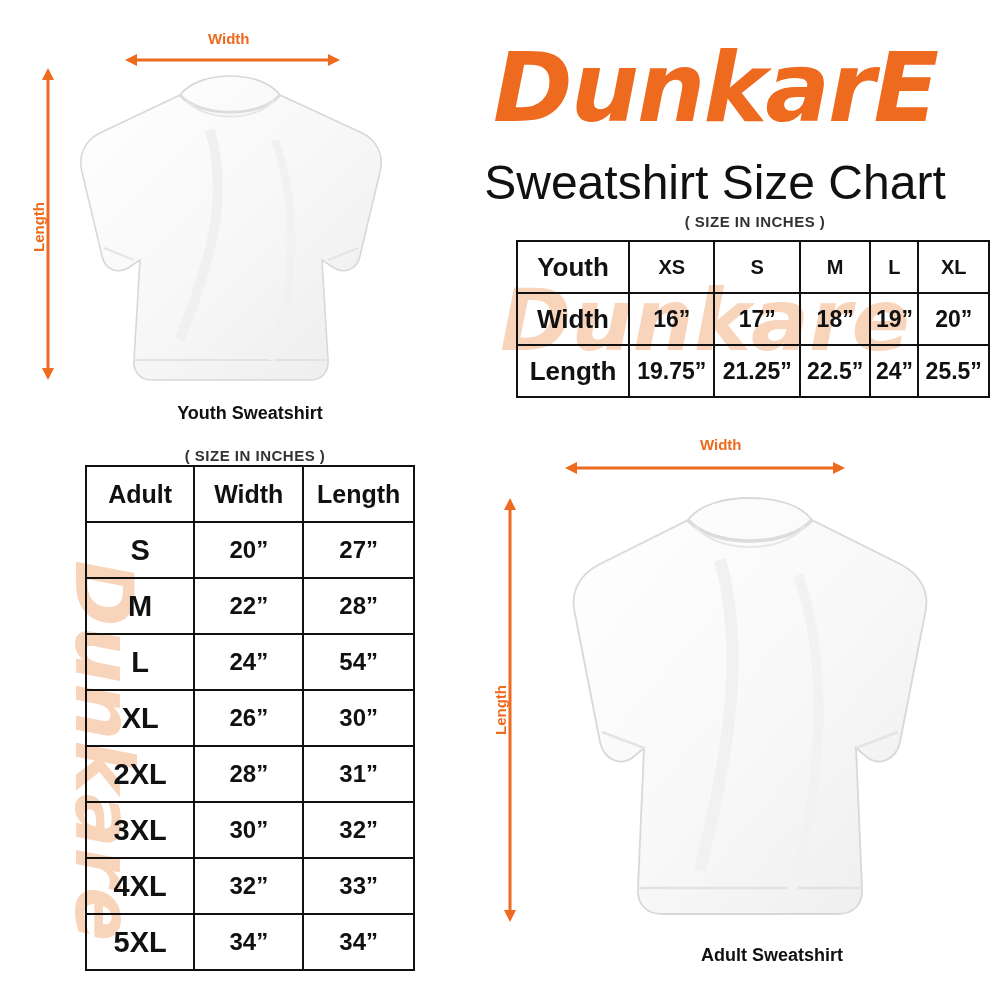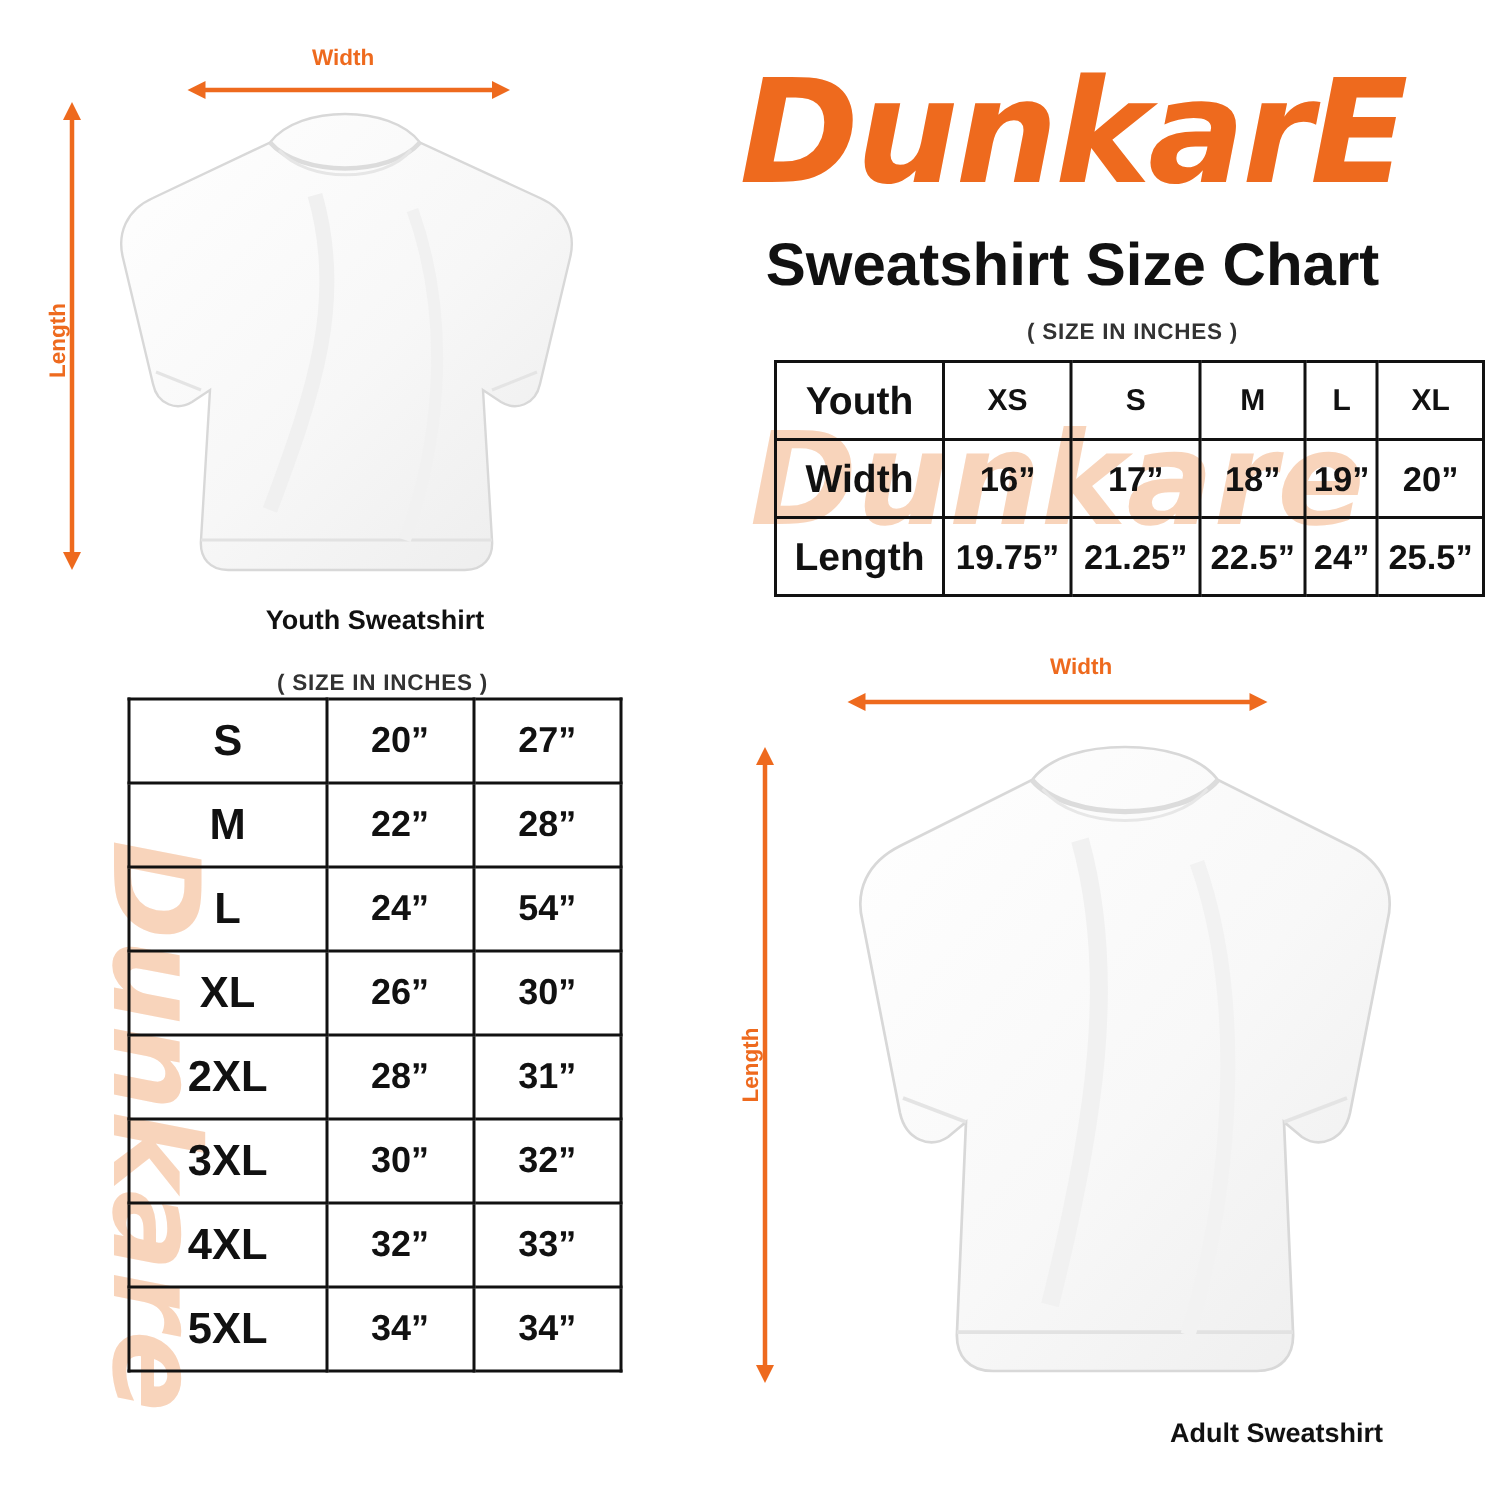--- a/index.html
+++ b/index.html
@@ -32,22 +32,22 @@
     letter-spacing: -2px;
     text-align: center;
     white-space: nowrap;
   }
   #chart-title {
     position: absolute;
     left: 435px;
     top: 155px;
     width: 560px;
     text-align: center;
-    font-size: 40px;
-    font-weight: bold;
+    font-size: 48px;
+    font-weight: normal;
     color: #111;
     white-space: nowrap;
   }
   .units-note {
     position: absolute;
     font-size: 15px;
     font-weight: bold;
     color: #333;
     letter-spacing: .5px;
     white-space: nowrap;
@@ -113,21 +113,21 @@
   
   .caption {
     position: absolute;
     font-size: 18px;
     font-weight: bold;
     color: #111;
     text-align: center;
     white-space: nowrap;
   }
   #youth-caption { left: 80px;  top: 403px; width: 340px; }
-  #adult-caption { left: 582px; top: 945px; width: 340px; text-align: right; }
+  #adult-caption { left: 602px; top: 945px; width: 340px; }
 
   
   .meas-label {
     position: absolute;
     font-size: 15px;
     font-weight: bold;
     color: #ee6a1e;
     white-space: nowrap;
   }
   .meas-label.vert {
@@ -215,20 +215,25 @@
     <td class="val">24”</td>
     <td class="val">25.5”</td>
   </tr>
 </tbody>
   </table>
 
 <div class="units-note" id="adult-units">( SIZE IN INCHES )</div>
 
 <table id="adult-table">
   <tbody>
+      <tr class="head">
+    <td class="col-label">Adult</td>
+    <td class="col-w">Width</td>
+    <td class="col-l">Length</td>
+  </tr>
   <tr>
     <td class="sz">S</td>
     <td class="val">20”</td>
     <td class="val">27”</td>
   </tr>
   <tr>
     <td class="sz">M</td>
     <td class="val">22”</td>
     <td class="val">28”</td>
   </tr>

